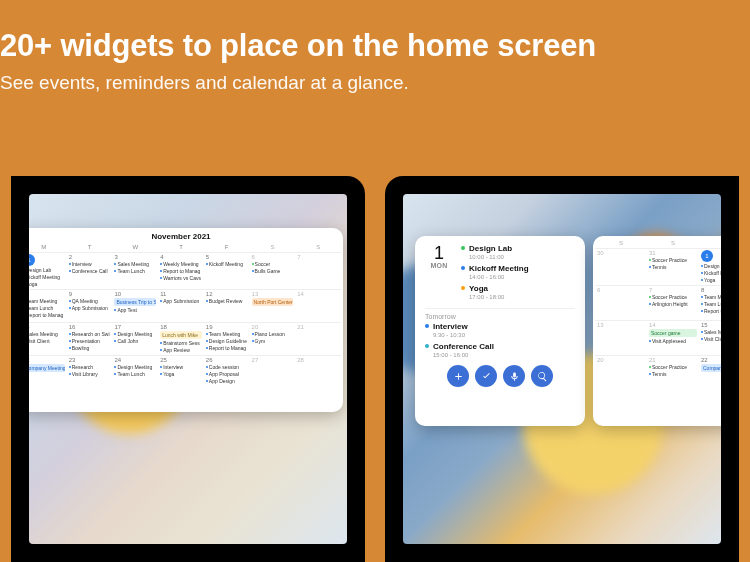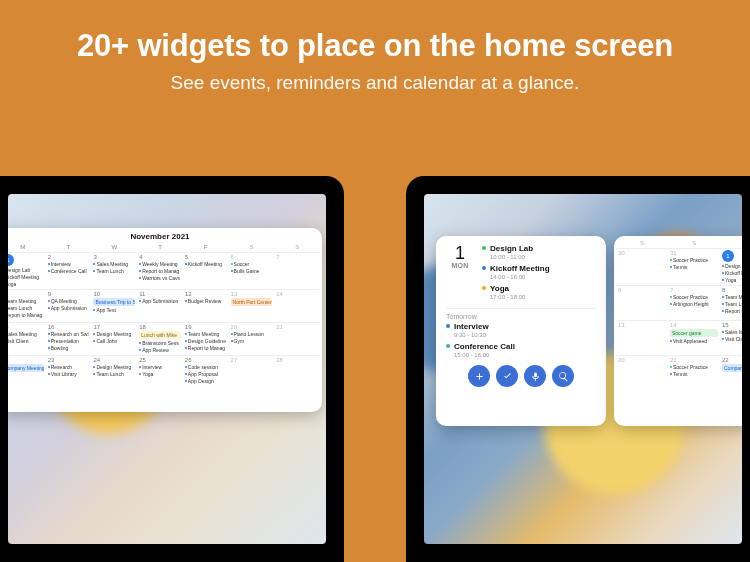--- a/index.html
+++ b/index.html
@@ -1,20 +1,20 @@
 <!DOCTYPE html>
 <html><head>
 <meta charset="utf-8">
 <style>
 *{margin:0;padding:0;box-sizing:border-box;font-family:-apple-system,BlinkMacSystemFont,"Segoe UI",Helvetica,Arial,sans-serif;-webkit-font-smoothing:antialiased}
 body{width:750px;height:562px;background:#d78835;overflow:hidden;position:relative}
-.hero{text-align:center;color:#fff;padding-top:28px}
+.hero{color:#fff;padding-top:28px}
 .hero h1{font-size:31px;font-weight:600;letter-spacing:-.2px}
 .hero p{font-size:19px;font-weight:400;margin-top:8px;opacity:.95}
-.deck{position:absolute;top:176px;left:0;right:0;height:386px;display:flex;justify-content:space-between}
+.deck{position:absolute;top:176px;left:0;right:0;height:386px;display:flex;justify-content:center}
 .tablet{width:354px;height:386px;background:#000;border-radius:18px;position:relative;overflow:hidden}
 .tL{border-top-left-radius:0;border-bottom-left-radius:0;border-bottom-right-radius:0;left:-10px}
 .tR{border-top-right-radius:0;border-bottom-right-radius:0;border-bottom-left-radius:0;right:-10px}
 .screen{position:absolute;inset:18px;background:linear-gradient(135deg,#d8e4ee 0%,#c9d7e6 25%,#d3cfdc 45%,#e6d9cc 60%,#e9e3d3 78%,#dce6ee 100%);border-radius:4px;overflow:hidden}
 .tR .screen{background:linear-gradient(135deg,#d8e4ee 0%,#c5d1df 20%,#7aa0c6 40%,#8aa9c8 52%,#e6bb6b 68%,#ead9c0 85%,#dde6ef 100%)}
 .blob{position:absolute;border-radius:50%;filter:blur(6px)}
 .b1{width:120px;height:120px;background:#f4c85a;top:120px;left:40px}
 .b2{width:100px;height:100px;background:#7fa9d2;top:90px;left:150px}
 .b3{width:90px;height:110px;background:#e28f3a;top:40px;right:20px}
 .b4{width:140px;height:140px;background:#f4d26a;top:160px;left:120px}

